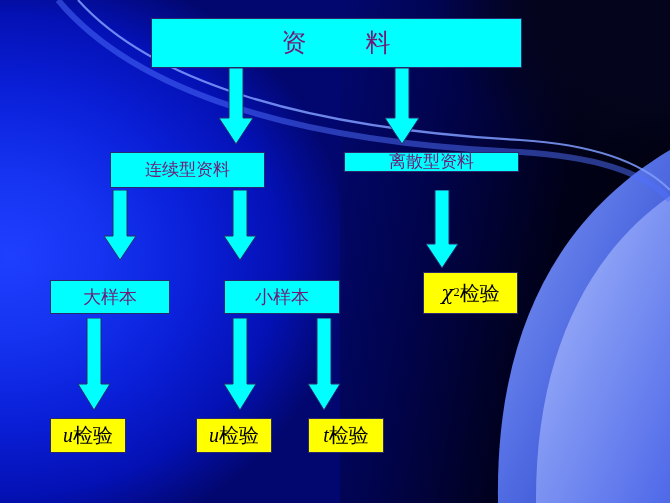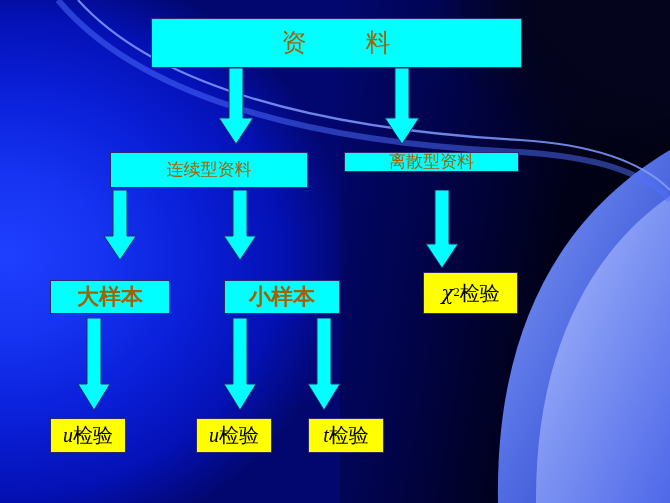--- a/index.html
+++ b/index.html
@@ -58,34 +58,34 @@
     display: flex;
     align-items: center;
     justify-content: center;
     text-align: center;
     line-height: 1.05;
     white-space: pre;
   }
   .node-cyan {
     background: #00ffff;
     border: 1px solid #2a2a6a;
-    color: #a16207;
+    color: #701a75;
   }
   .node-yellow {
     background: #ffff00;
     border: 1px solid #2a2a6a;
     color: #000000;
   }
   .title-node {
     font-size: 25px;
     letter-spacing: 1px;
     font-weight: normal;
   }
   .lvl2 { font-size: 17px; }
-  .lvl3 { font-size: 22px; font-weight: bold; }
+  .lvl3 { font-size: 18px; font-weight: normal; }
   .leaf { font-size: 20px; }
   .leaf-italic-u { font-style: italic; }
   .arrow {
     position: absolute;
   }
   .sup {
     font-size: 0.62em;
     vertical-align: super;
   }
   .chi {
@@ -150,21 +150,21 @@
   <svg class="arrow" style="left:222px; top:318px; width:36px; height:94px;" viewBox="0 0 36 94">
     <polygon points="11,0 25,0 25,66 34,66 18,92 2,66 11,66" fill="#00ffff" stroke="#2a2a6a" stroke-width="1"></polygon>
   </svg>
 
   <svg class="arrow" style="left:306px; top:318px; width:36px; height:94px;" viewBox="0 0 36 94">
     <polygon points="11,0 25,0 25,66 34,66 18,92 2,66 11,66" fill="#00ffff" stroke="#2a2a6a" stroke-width="1"></polygon>
   </svg>
 
   <div class="node node-cyan title-node" style="left:151px; top:18px; width:371px; height:50px;">资        料</div>
 
-  <div class="node node-cyan lvl2" style="left:110px; top:152px; width:198px; height:36px;">连续型资料</div>
+  <div class="node node-cyan lvl2" style="left:110px; top:152px; width:155px; height:36px;">连续型资料</div>
 
   <div class="node node-cyan lvl2" style="left:344px; top:152px; width:175px; height:20px;">离散型资料</div>
 
   <div class="node node-cyan lvl3" style="left:50px; top:280px; width:120px; height:34px;">大样本</div>
 
   <div class="node node-cyan lvl3" style="left:224px; top:280px; width:116px; height:34px;">小样本</div>
 
   <div class="node node-yellow leaf" style="left:423px; top:272px; width:95px; height:42px;">
     <span class="chi">χ</span><span class="sup">2</span><span>检验</span>
   </div>

